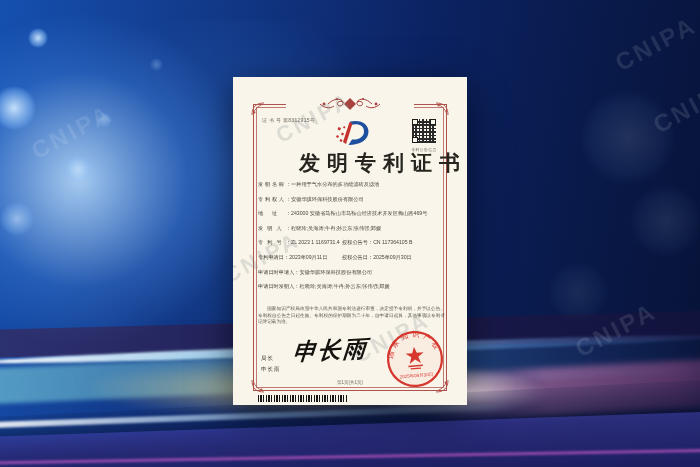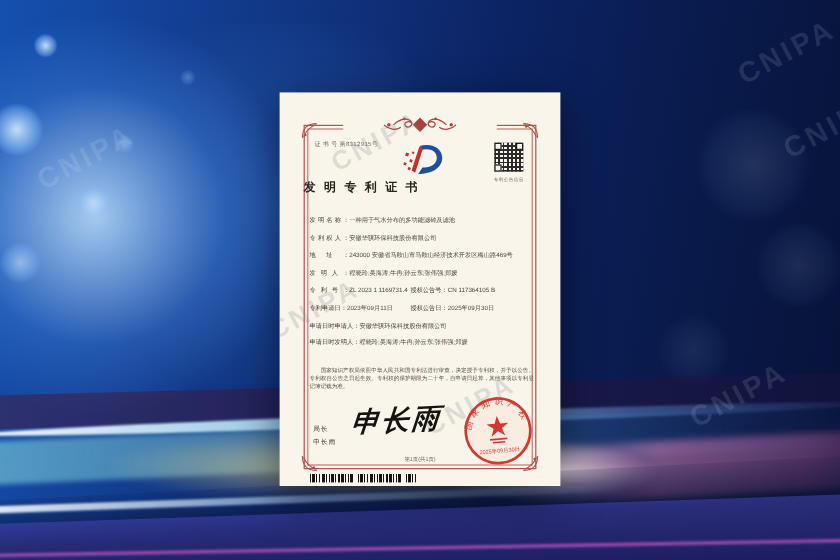--- a/index.html
+++ b/index.html
@@ -21,22 +21,22 @@
   .corner{position:absolute;width:14px;height:14px;}
   .top-ornament{position:absolute;left:50%;top:-10px;transform:translateX(-50%);
                 background:#f9f5ea;padding:0 4px;line-height:0;}
   .cert-no{position:absolute;left:29px;top:40px;font-size:5px;color:#6f6a60;letter-spacing:.3px;}
   .logo{position:absolute;left:101px;top:42px;width:38px;height:28px;}
   .qr{position:absolute;left:179px;top:42px;width:24px;height:24px;background:
       repeating-linear-gradient(0deg,#2a2a2a 0 1.6px,transparent 1.6px 3.4px),
       repeating-linear-gradient(90deg,#2a2a2a 0 1.6px,#f9f5ea 1.6px 3.4px);}
   .finder{position:absolute;width:6px;height:6px;border:1.5px solid #1c1c1c;background:#f9f5ea;box-sizing:border-box;}
   .qr-caption{position:absolute;left:172px;top:70px;width:38px;text-align:center;font-size:3.8px;color:#6f6a60;letter-spacing:.4px;}
-  .title{position:absolute;left:0;right:0;top:72px;text-align:left;font-family:"Liberation Serif",serif;
-         font-weight:700;font-size:10px;letter-spacing:7px;padding-left:20px;color:#26241f;}
+  .title{position:absolute;left:0;right:0;top:72px;text-align:right;font-family:"Liberation Serif",serif;
+         font-weight:700;font-size:21px;letter-spacing:7px;padding-left:20px;color:#26241f;}
   .fields{position:absolute;left:25px;top:104px;width:187px;font-size:5.2px;color:#4c463d;}
   .row{display:flex;height:14.6px;white-space:nowrap;align-items:flex-start;line-height:6.4px;}
   .lbl{display:inline-block;width:33px;text-align:justify;text-align-last:justify;flex:none;color:#3f3a32;}
   .lblw{flex:none;color:#3f3a32;}
   .val{flex:none;}
   .col{display:flex;width:84px;flex:none;}
   .statement{position:absolute;left:25px;top:229px;width:187px;font-size:4.6px;line-height:6.6px;
              text-align:justify;text-indent:2em;color:#555046;}
   .issuer-block{position:absolute;left:28px;top:276px;font-size:5.5px;color:#3f3a32;line-height:11px;letter-spacing:1px;}
   .signature{position:absolute;left:60px;top:258px;font-family:"Liberation Serif",serif;font-style:italic;

